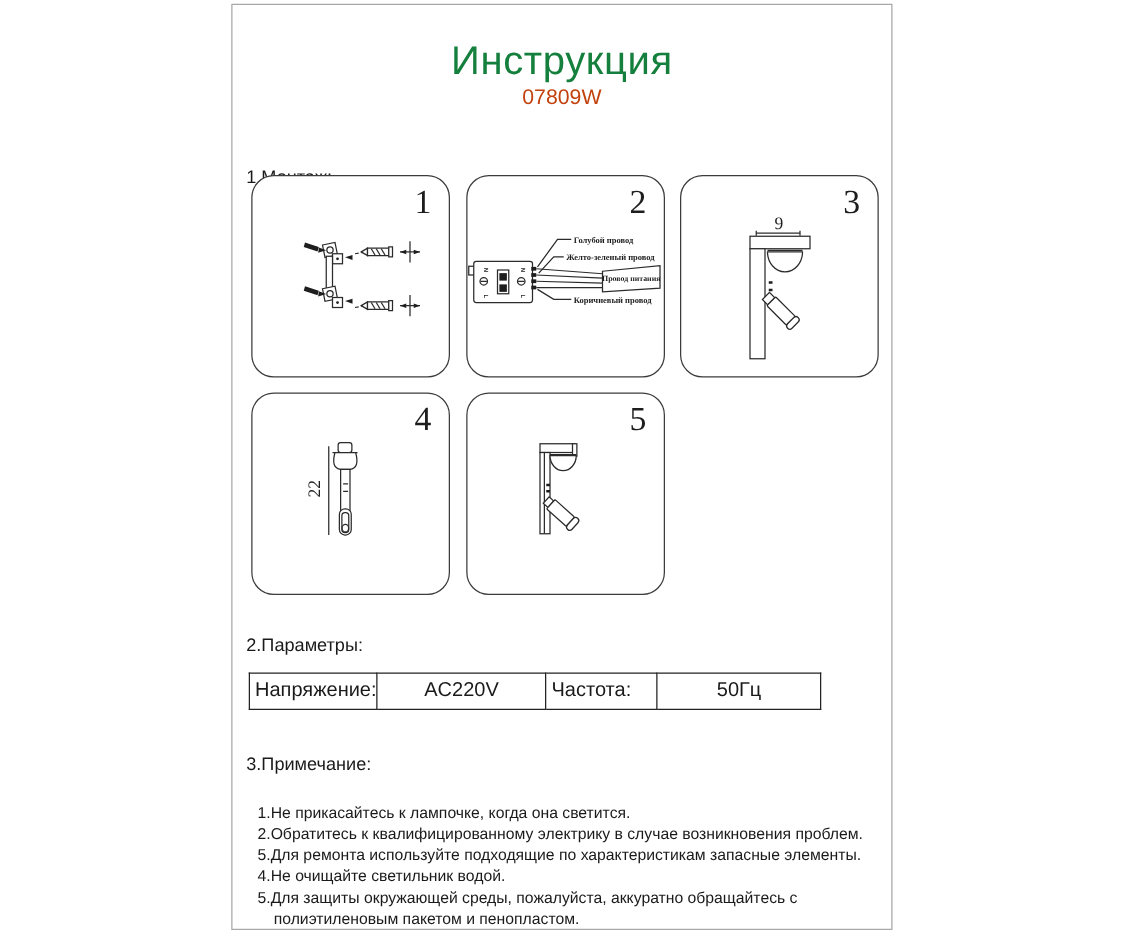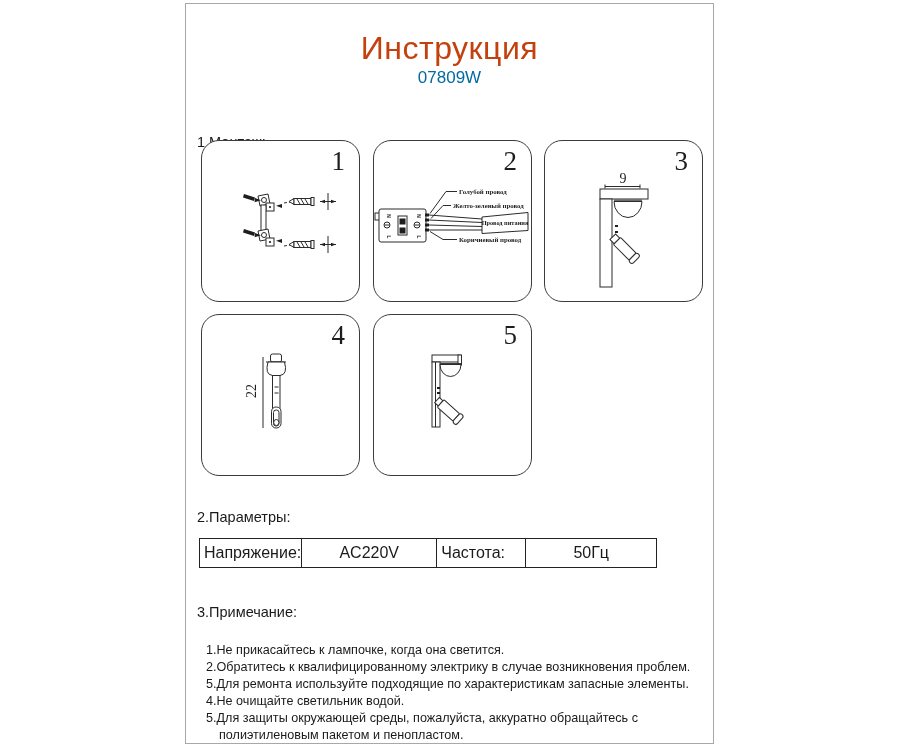--- a/index.html
+++ b/index.html
@@ -1,19 +1,19 @@
 <!DOCTYPE html>
 <html><head>
 <meta charset="utf-8">
 <style>
   html,body{margin:0;padding:0;background:#fff;}
   body{width:899px;height:749px;position:relative;font-family:"Liberation Sans",sans-serif;color:#1c1c1c;overflow:hidden;}
   .page{position:absolute;left:185px;top:3px;width:527px;height:739px;border:1px solid #a8a8a8;background:#fff;}
-  .title{position:absolute;top:26px;left:0;width:100%;text-align:center;font-size:32px;letter-spacing:.5px;color:#c2410c;}
-  .model{position:absolute;top:64px;left:0;width:100%;text-align:center;font-size:17px;color:#0369a1;}
+  .title{position:absolute;top:26px;left:0;width:100%;text-align:center;font-size:32px;letter-spacing:.5px;color:#15803d;}
+  .model{position:absolute;top:64px;left:0;width:100%;text-align:center;font-size:17px;color:#c2410c;}
   .sec{position:absolute;left:11px;font-size:14.5px;color:#1a1a1a;}
   .sec-montage{top:92px;margin-top:38px;}
   .sec-params{top:505px;}
   .sec-notes{top:600px;}
   .panel{position:absolute;width:157px;height:160px;border:1.3px solid #3c3c3c;border-radius:18px;background:#fff;}
   #p1{left:15px;top:136px;}
   #p2{left:187px;top:136px;}
   #p3{left:358px;top:136px;}
   #p4{left:15px;top:310px;}
   #p5{left:187px;top:310px;}

